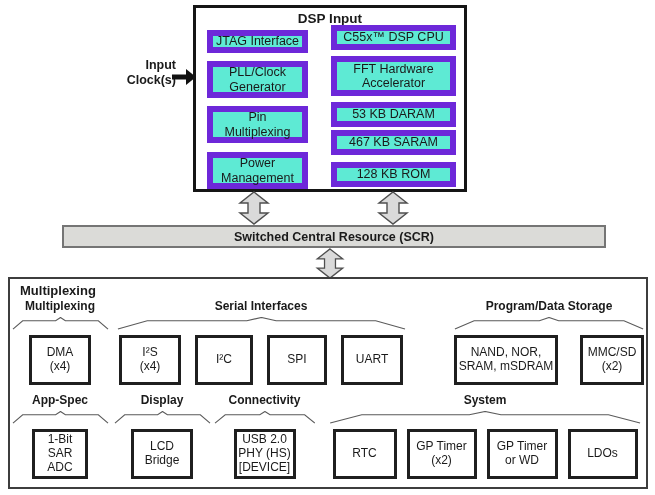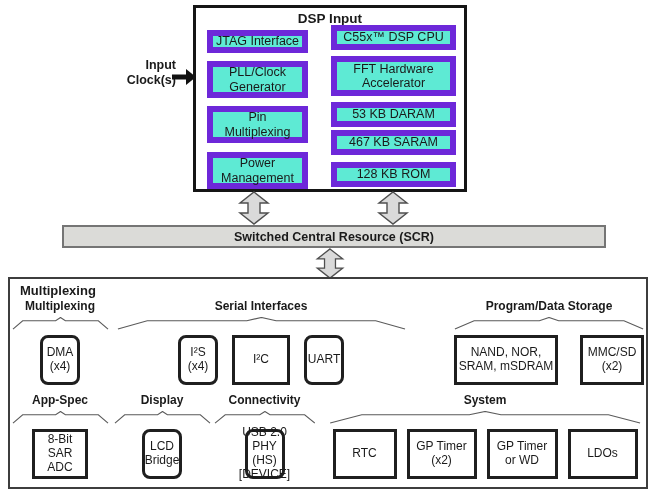--- a/index.html
+++ b/index.html
@@ -74,21 +74,21 @@
   .g-serial .prow{gap:14px;}
   .g-storage{left:440px;top:20px;width:198px;}
   .g-storage .prow{gap:22px;}
   
   .g-appspec{left:0px;top:114px;width:100px;}
   .g-display{left:102px;top:114px;width:100px;}
   .g-connectivity{left:202px;top:114px;width:105px;}
   .g-system{left:312px;top:114px;width:326px;}
   .g-system .prow{gap:10px;}
   
-  .bw56{width:56px;} .bw58{width:58px;} .bw60{width:60px;} .bw62{width:40px;border-radius:8px;}
+  .bw56{width:56px;} .bw58{width:58px;} .bw60{width:60px;} .bw62{width:62px;}
   .bw64{width:64px;} .bw70{width:70px;} .bw71{width:71px;} .bw104{width:104px;}
 </style>
 </head>
 <body>
 
 <div class="canvas">
 
   <div class="input-clock">Input
 Clock(s)</div>
   <svg class="input-arrow" width="24" height="16" viewBox="0 0 24 16">
@@ -147,20 +147,21 @@
 
     <div class="pgroup g-serial">
       <div class="glabel">Serial Interfaces</div>
       <svg class="brace" viewBox="0 0 100 14" preserveAspectRatio="none">
           <path d="M1,13 L11,4 L45,4 L50,0.5 L55,4 L89,4 L99,13"></path>
         </svg>
       <div class="prow">
         <div class="pblk bw62">I²S
 (x4)</div>
         <div class="pblk bw58">I²C</div>
+        <div class="pblk bw60">SPI</div>
         <div class="pblk bw62">UART</div>
       </div>
     </div>
 
     <div class="pgroup g-storage">
       <div class="glabel">Program/Data Storage</div>
       <svg class="brace" viewBox="0 0 100 14" preserveAspectRatio="none">
           <path d="M1,13 L11,4 L45,4 L50,0.5 L55,4 L89,4 L99,13"></path>
         </svg>
       <div class="prow">
@@ -170,21 +171,21 @@
 (x2)</div>
       </div>
     </div>
 
     <div class="pgroup g-appspec">
       <div class="glabel">App-Spec</div>
       <svg class="brace" viewBox="0 0 100 14" preserveAspectRatio="none">
           <path d="M1,13 L11,4 L45,4 L50,0.5 L55,4 L89,4 L99,13"></path>
         </svg>
       <div class="prow">
-        <div class="pblk bw56">8-Bit
+        <div class="pblk bw56">1-Bit
 SAR
 ADC</div>
       </div>
     </div>
 
     <div class="pgroup g-display">
       <div class="glabel">Display</div>
       <svg class="brace" viewBox="0 0 100 14" preserveAspectRatio="none">
           <path d="M1,13 L11,4 L45,4 L50,0.5 L55,4 L89,4 L99,13"></path>
         </svg>

